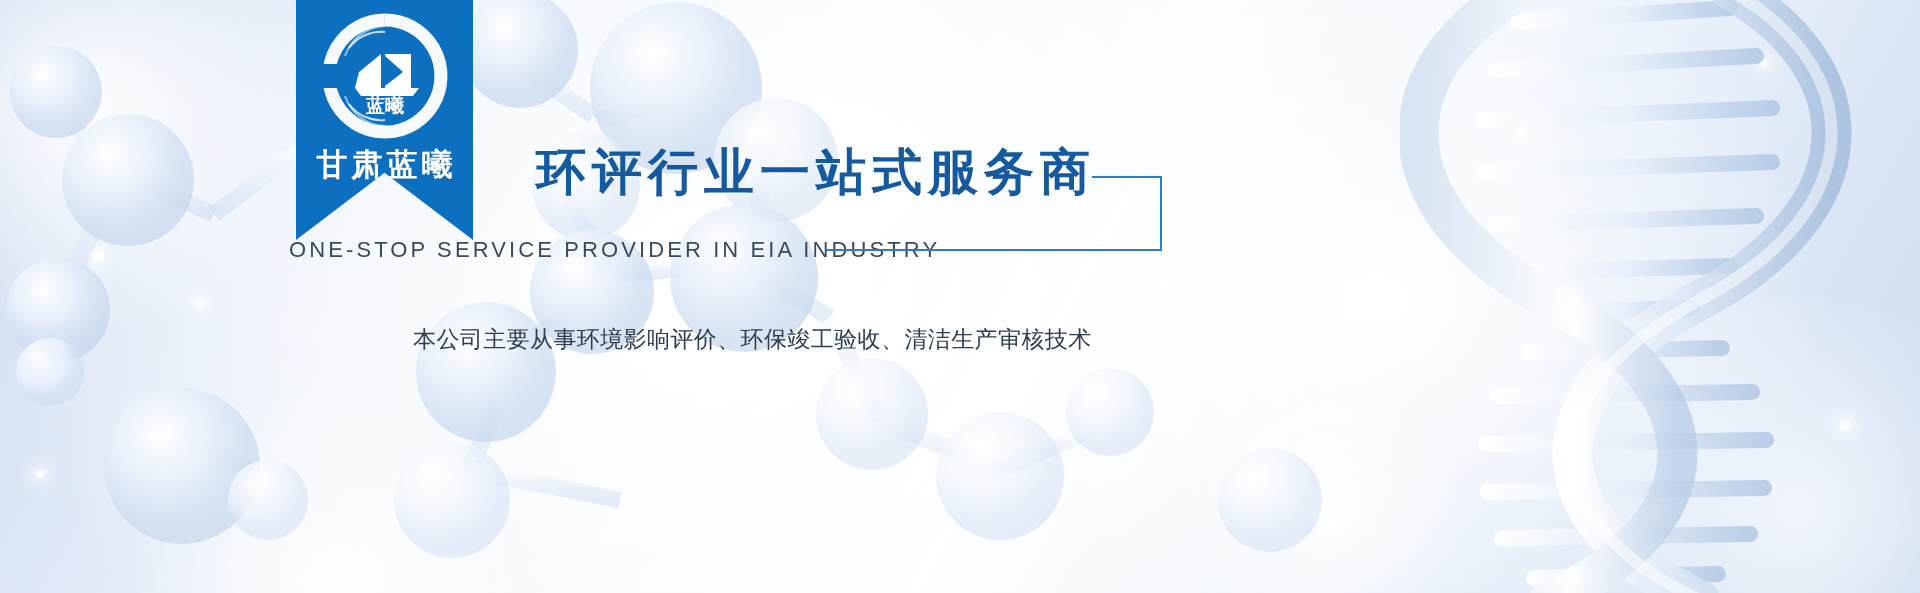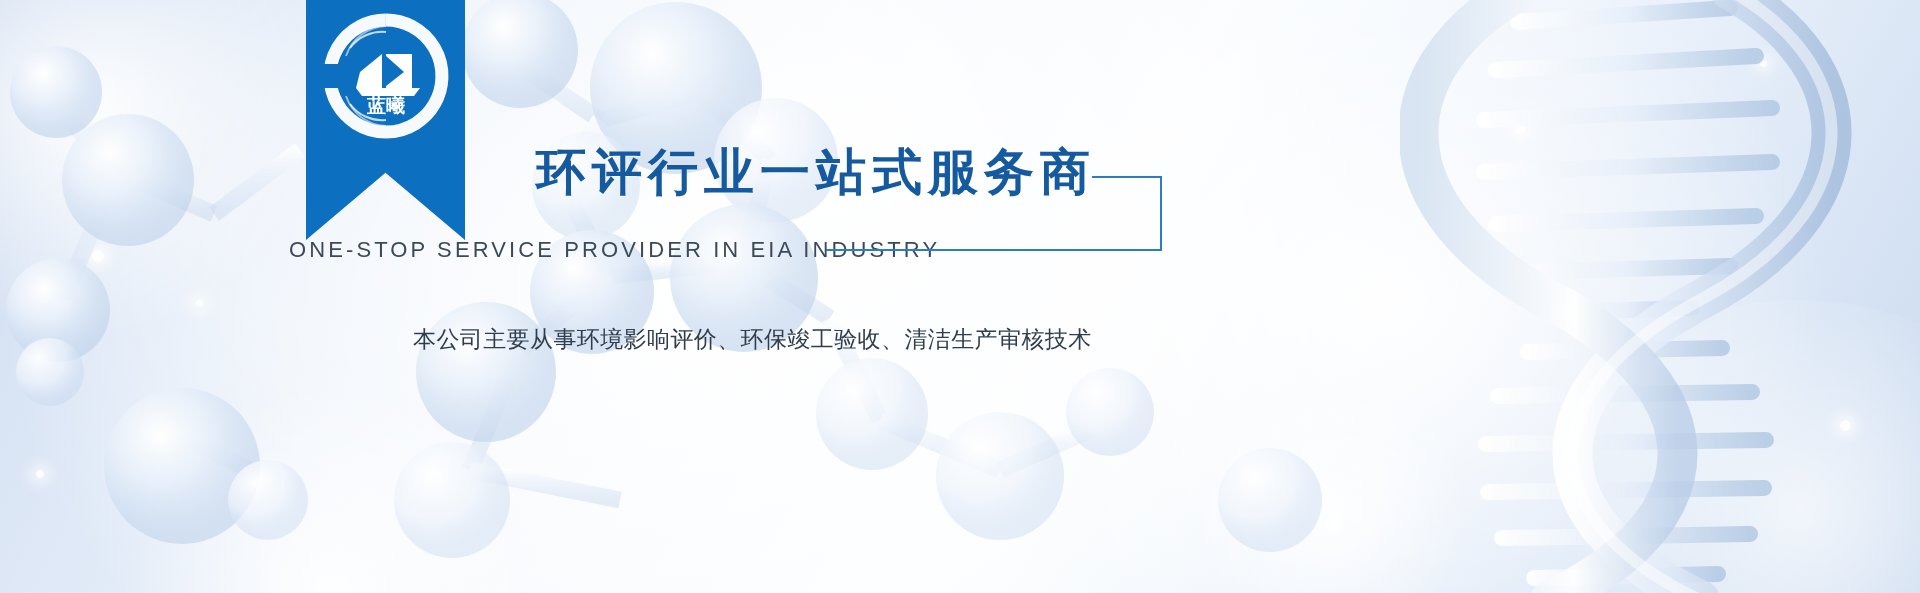--- a/index.html
+++ b/index.html
@@ -39,22 +39,22 @@
 
   
   .art { position:absolute; inset:0; pointer-events:none; }
 
   
   .dna { position:absolute; right:0; top:0; width:520px; height:593px; pointer-events:none; }
 
   
   .ribbon {
     position:absolute;
-    left:306px; top:0;
-    width:159px; height:240px;
+    left:296px; top:0;
+    width:177px; height:240px;
     background:#0d6fc0;
     clip-path:polygon(0 0, 100% 0, 100% 100%, 50% 72%, 0 100%);
     box-shadow:0 2px 18px rgba(20,80,150,0.28);
     display:flex; flex-direction:column; align-items:center;
   }
   .logo-mark { margin-top:10px; width:132px; height:132px; position:relative; }
   .ribbon-name {
     color:#ffffff;
     font-size:31px;
     font-weight:700;
@@ -261,20 +261,21 @@
 
         <path d="M 40 62 L 62 44 L 62 78 L 36 78 Z" fill="#ffffff"></path>
         <path d="M 66 44 L 92 44 L 92 78 L 66 78 Z" fill="#ffffff"></path>
         <path d="M 66 46 L 84 62 L 66 76 Z" fill="#0d6fc0"></path>
         <path d="M 36 78 L 100 78 L 94 86 L 42 86 Z" fill="#ffffff"></path>
 
         <text x="66" y="102" text-anchor="middle" font-family="'DejaVu Sans','Liberation Sans',sans-serif" font-size="19" font-weight="700" fill="#ffffff">蓝曦</text>
       </svg>
     </div>
 
+    <div class="ribbon-name">甘肃蓝曦</div>
   </div>
 
   <div class="headline">环评行业一站式服务商</div>
 
   <div class="subline">ONE-STOP SERVICE PROVIDER IN EIA INDUSTRY</div>
 
   <div class="connector conn-h-low"></div>
   <div class="connector conn-v"></div>
   <div class="connector conn-h-top"></div>
 

